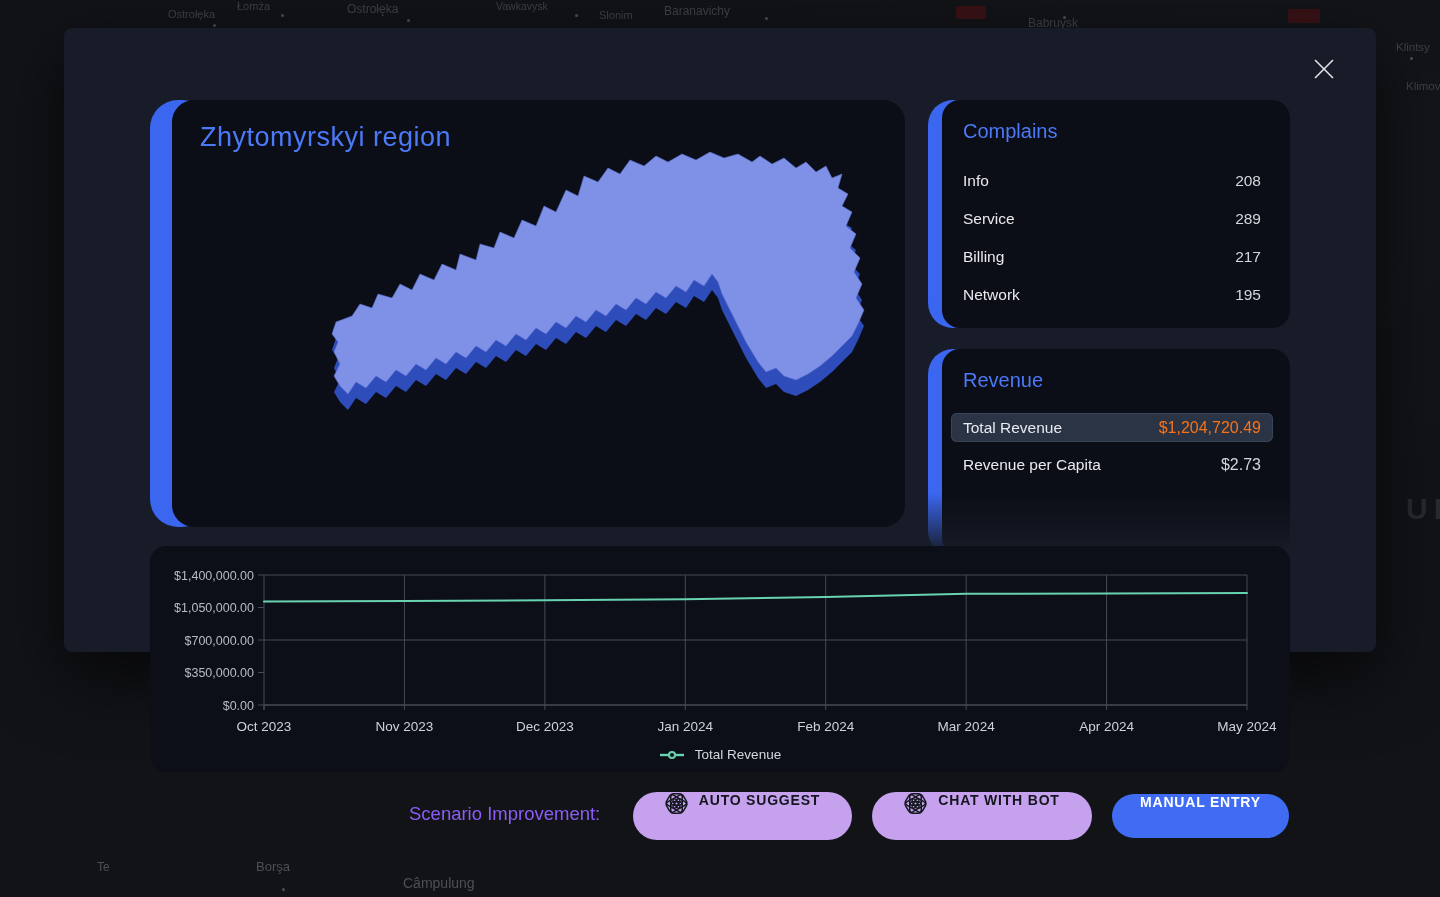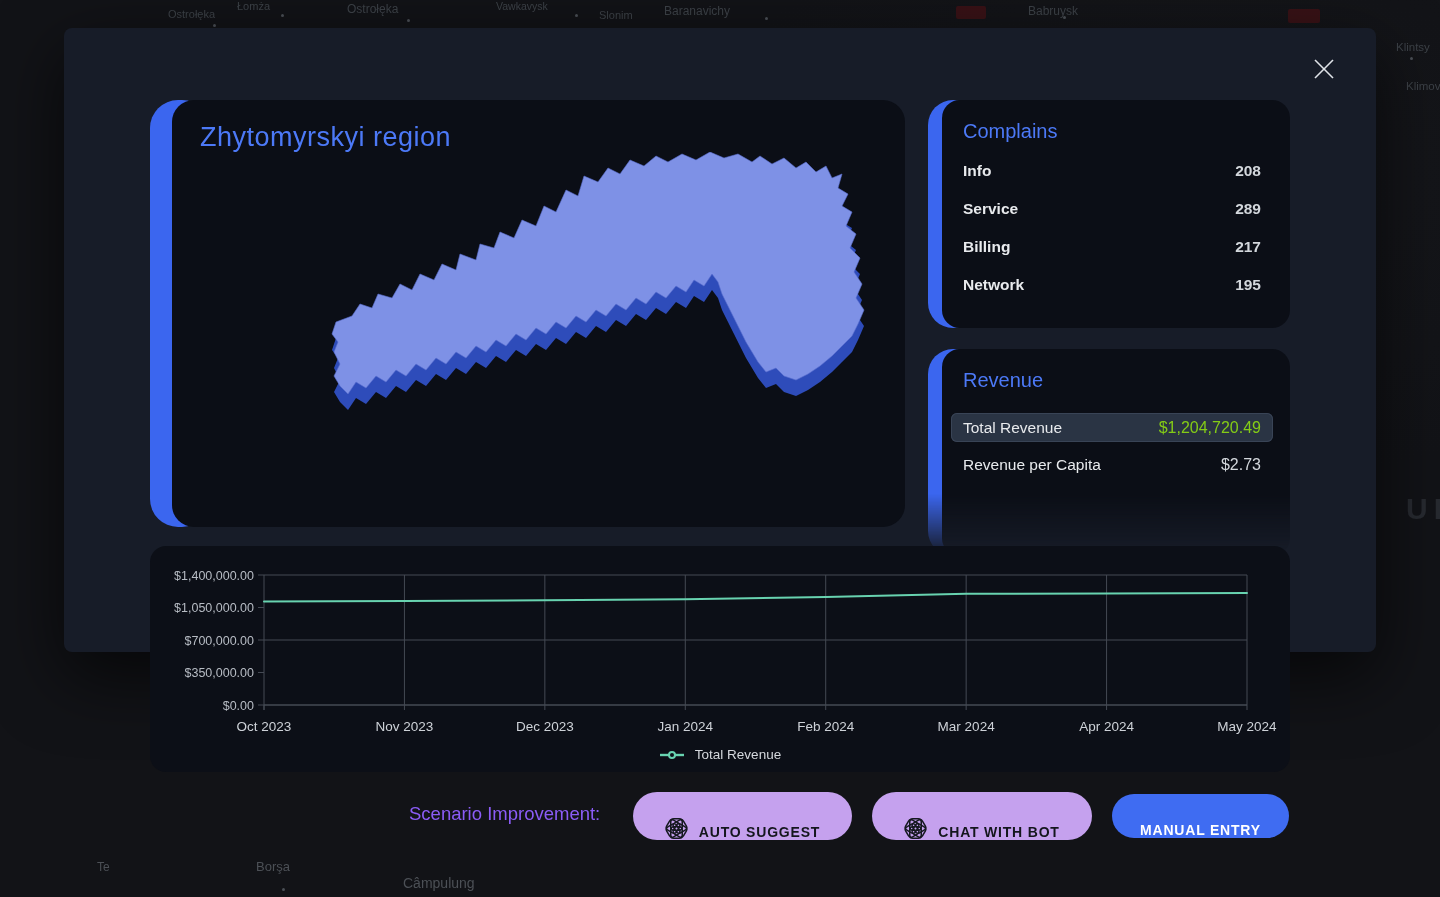--- a/index.html
+++ b/index.html
@@ -37,65 +37,65 @@
   .side-wrap { position:absolute; left:864px; width:362px; }
   .side-accent { left:0; top:0; width:50px; height:100%; border-radius:26px; }
   .side-card { left:14px; top:0; width:348px; height:100%; border-radius:18px; }
   .side-title { position:absolute; left:21px; top:20px; font-size:20px; color:#4c79f7; font-weight:500; }
   #complains-wrap { top:72px; height:228px; }
   #revenue-wrap   { top:321px; height:207px;
       -webkit-mask-image:linear-gradient(180deg,#000 70%, transparent 99%);
       mask-image:linear-gradient(180deg,#000 70%, transparent 99%);padding-left:48px; }
 
   .stat-rows { position:absolute; left:21px; right:29px; top:62px; }
-  .stat-row { height:38px; display:flex; align-items:flex-start; justify-content:space-between;font-weight:bold; }
+  .stat-row { height:38px; display:flex; align-items:center; justify-content:space-between; }
   .stat-row .lbl { font-size:15.5px; color:#e8eaed; }
   .stat-row .val { font-size:15.5px; color:#d3d7dc; }
 
   .rev-rows { position:absolute; left:9px; right:17px; top:64px; display:flex;
               flex-direction:column; gap:9px; }
   .rev-row { height:28px; display:flex; align-items:center; justify-content:space-between;
              padding:0 12px; border-radius:6px; }
   .rev-row.hl { height:29px; background:#2a3444; box-shadow:inset 0 0 0 1px #394456; }
   .rev-row .lbl { font-size:15.5px; color:#e8eaed; }
   .rev-row .val { font-size:16px; color:#d3d7dc; }
-  .rev-row.hl .val { color:#84cc16; }
+  .rev-row.hl .val { color:#f97316; }
   .rev-row.faded { opacity:.55; }
 
   
   #chart-card { position:absolute; left:86px; top:518px; width:1140px; height:226px;
                 background:#0c0f17; border-radius:16px; }
   #chart-svg { position:absolute; inset:0; }
   #legend { position:absolute; left:0; right:0; top:201px; display:flex;
             align-items:center; justify-content:center; gap:10px; }
   #legend span { font-size:13.5px; color:#d5d8dd; }
 
   
   #footer-label { position:absolute; left:345px; top:775px; font-size:18.5px; color:#8b5cf6; }
-  .pill { position:absolute; border:none; border-radius:24px; display:flex; align-items:flex-end;
+  .pill { position:absolute; border:none; border-radius:24px; display:flex; align-items:flex-start;
           justify-content:center; gap:11px; cursor:pointer;
           font-family:"Liberation Sans", sans-serif; font-weight:bold;
           font-size:14px; letter-spacing:.8px; }
   .pill.lav { background:#c5a1ee; color:#14161d; height:48px; top:764px; }
   #btn-auto { left:569px; width:219px; }
   #btn-chat { left:808px; width:220px; }
   #btn-manual { left:1048px; top:766px; width:177px; height:44px;
                 background:#3f6cf2; color:#ffffff; border-radius:22px; }
 </style>
 </head>
 <body>
 
 <div id="backdrop">
     <span class="bl" style="left: 168px; top: 8px; font-size: 11px;">Ostrołęka</span>
     <span class="bl" style="left: 237px; top: 0px; font-size: 11px;">Łomża</span>
     <span class="bl" style="left: 347px; top: 2px; font-size: 12px;">Ostrołęka</span>
     <span class="bl" style="left: 496px; top: 0px; font-size: 10.5px;">Vawkavysk</span>
     <span class="bl" style="left: 599px; top: 9px; font-size: 11px;">Slonim</span>
     <span class="bl" style="left: 664px; top: 4px; font-size: 12px;">Baranavichy</span>
-    <span class="bl" style="left: 1028px; top: 4px; font-size: 12px;">Babruysk</span>
+    <span class="bl" style="left: 1028px; top: 16px; font-size: 12px;">Babruysk</span>
     <span class="bl" style="left: 1396px; top: 41px; font-size: 11.5px;">Klintsy</span>
     <span class="bl" style="left: 1406px; top: 80px; font-size: 11.5px;">Klimov</span>
     <span class="bl" style="left: 97px; top: 860px; font-size: 12px; color: rgb(76, 80, 86);">Te</span>
     <span class="bl" style="left: 256px; top: 859px; font-size: 13px; color: rgb(76, 80, 86);">Borşa</span>
     <span class="bl" style="left: 403px; top: 875px; font-size: 14px; color: rgb(76, 80, 86);">Câmpulung</span>
     <span class="bl big" style="left: 1406px; top: 492px; font-size: 30px;">UR</span>
     <div class="bdot" style="left: 213px; top: 24px;"></div>
     <div class="bdot" style="left: 281px; top: 14px;"></div>
     <div class="bdot" style="left: 407px; top: 19px;"></div>
     <div class="bdot" style="left: 575px; top: 14px;"></div>

